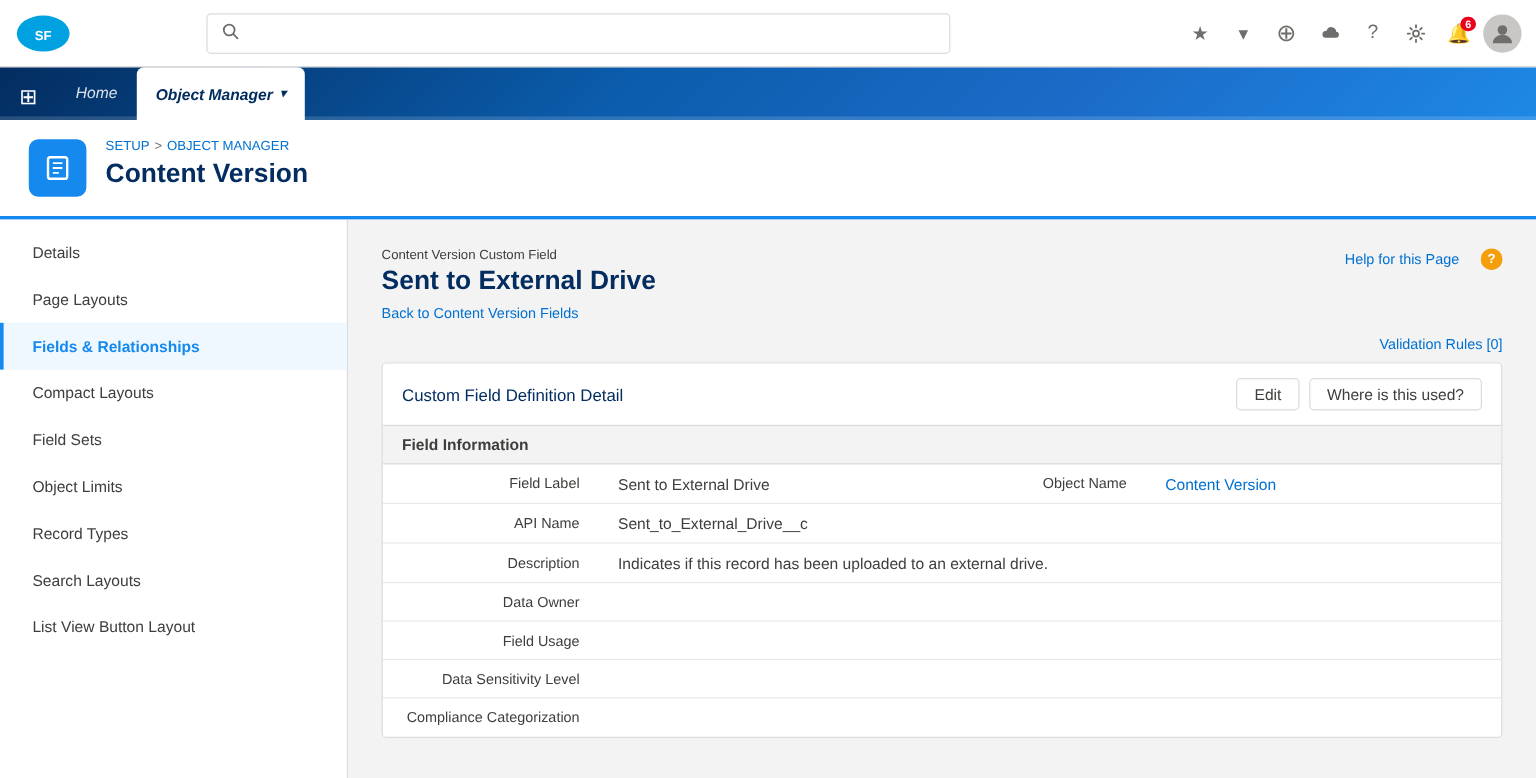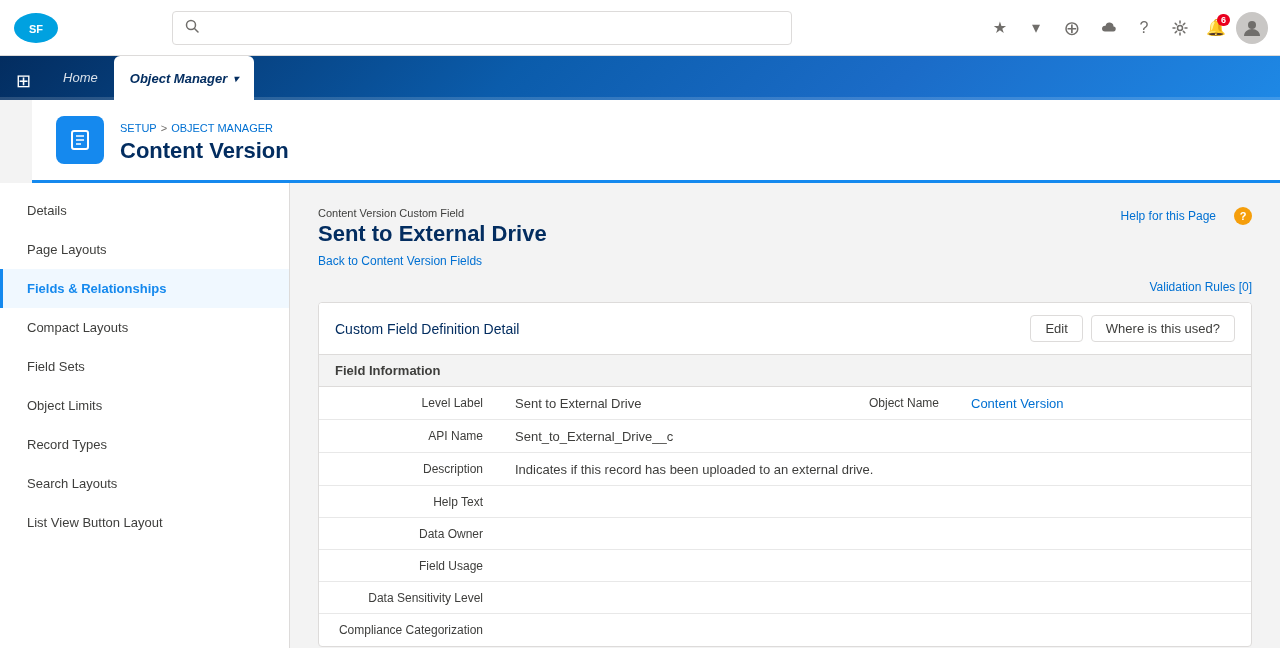--- a/index.html
+++ b/index.html
@@ -126,23 +126,22 @@
       margin-bottom: 0;
     }
     .tab-item .chevron { margin-left: 6px; font-size: 10px; }
 
     
     .object-header {
       background: #fff;
       padding: 16px 24px;
       border-bottom: 3px solid #1589ee;
       display: flex;
-      align-items: flex-end;
+      align-items: flex-start;
       gap: 16px;
-      margin-left: 32px;
     }
     .object-icon {
       width: 48px;
       height: 48px;
       background: #1589ee;
       border-radius: 8px;
       display: flex;
       align-items: center;
       justify-content: center;
       color: #fff;
@@ -470,45 +469,41 @@
         <span class="card-title">Custom Field Definition Detail</span>
         <div class="card-actions">
           <button class="btn btn-neutral">Edit</button>
           <button class="btn btn-neutral">Where is this used?</button>
         </div>
       </div>
 
       <div class="section-header">Field Information</div>
 
       <div class="field-row">
-        <div class="field-label">Level Label</div>
+        <div class="field-label">Field Label</div>
         <div class="field-value">Sent to External Drive</div>
         <div class="field-label">Object Name</div>
         <div class="field-value">
             <a href="#">Content Version</a>
           </div>
       </div>
 
 
       <div class="field-row">
         <div class="field-label">API Name</div>
         <div class="field-value">Sent_to_External_Drive__c</div>
         <div class="field-label"></div>
         <div class="field-value"></div>
       </div>
 
       <div class="field-row" style="grid-template-columns: 180px 1fr;">
         <div class="field-label">Description</div>
         <div class="field-value">Indicates if this record has been uploaded to an external drive.</div>
       </div>
 
-      <div class="field-row" style="grid-template-columns: 180px 1fr;">
-        <div class="field-label">Help Text</div>
-        <div class="field-value"></div>
-      </div>
 
       <div class="field-row" style="grid-template-columns: 180px 1fr; gap: 16px;">
         <div class="field-label">Data Owner</div>
         <div class="field-value"></div>
       </div>
 
       <div class="field-row" style="grid-template-columns: 180px 1fr;">
         <div class="field-label">Field Usage</div>
         <div class="field-value"></div>
       </div>

